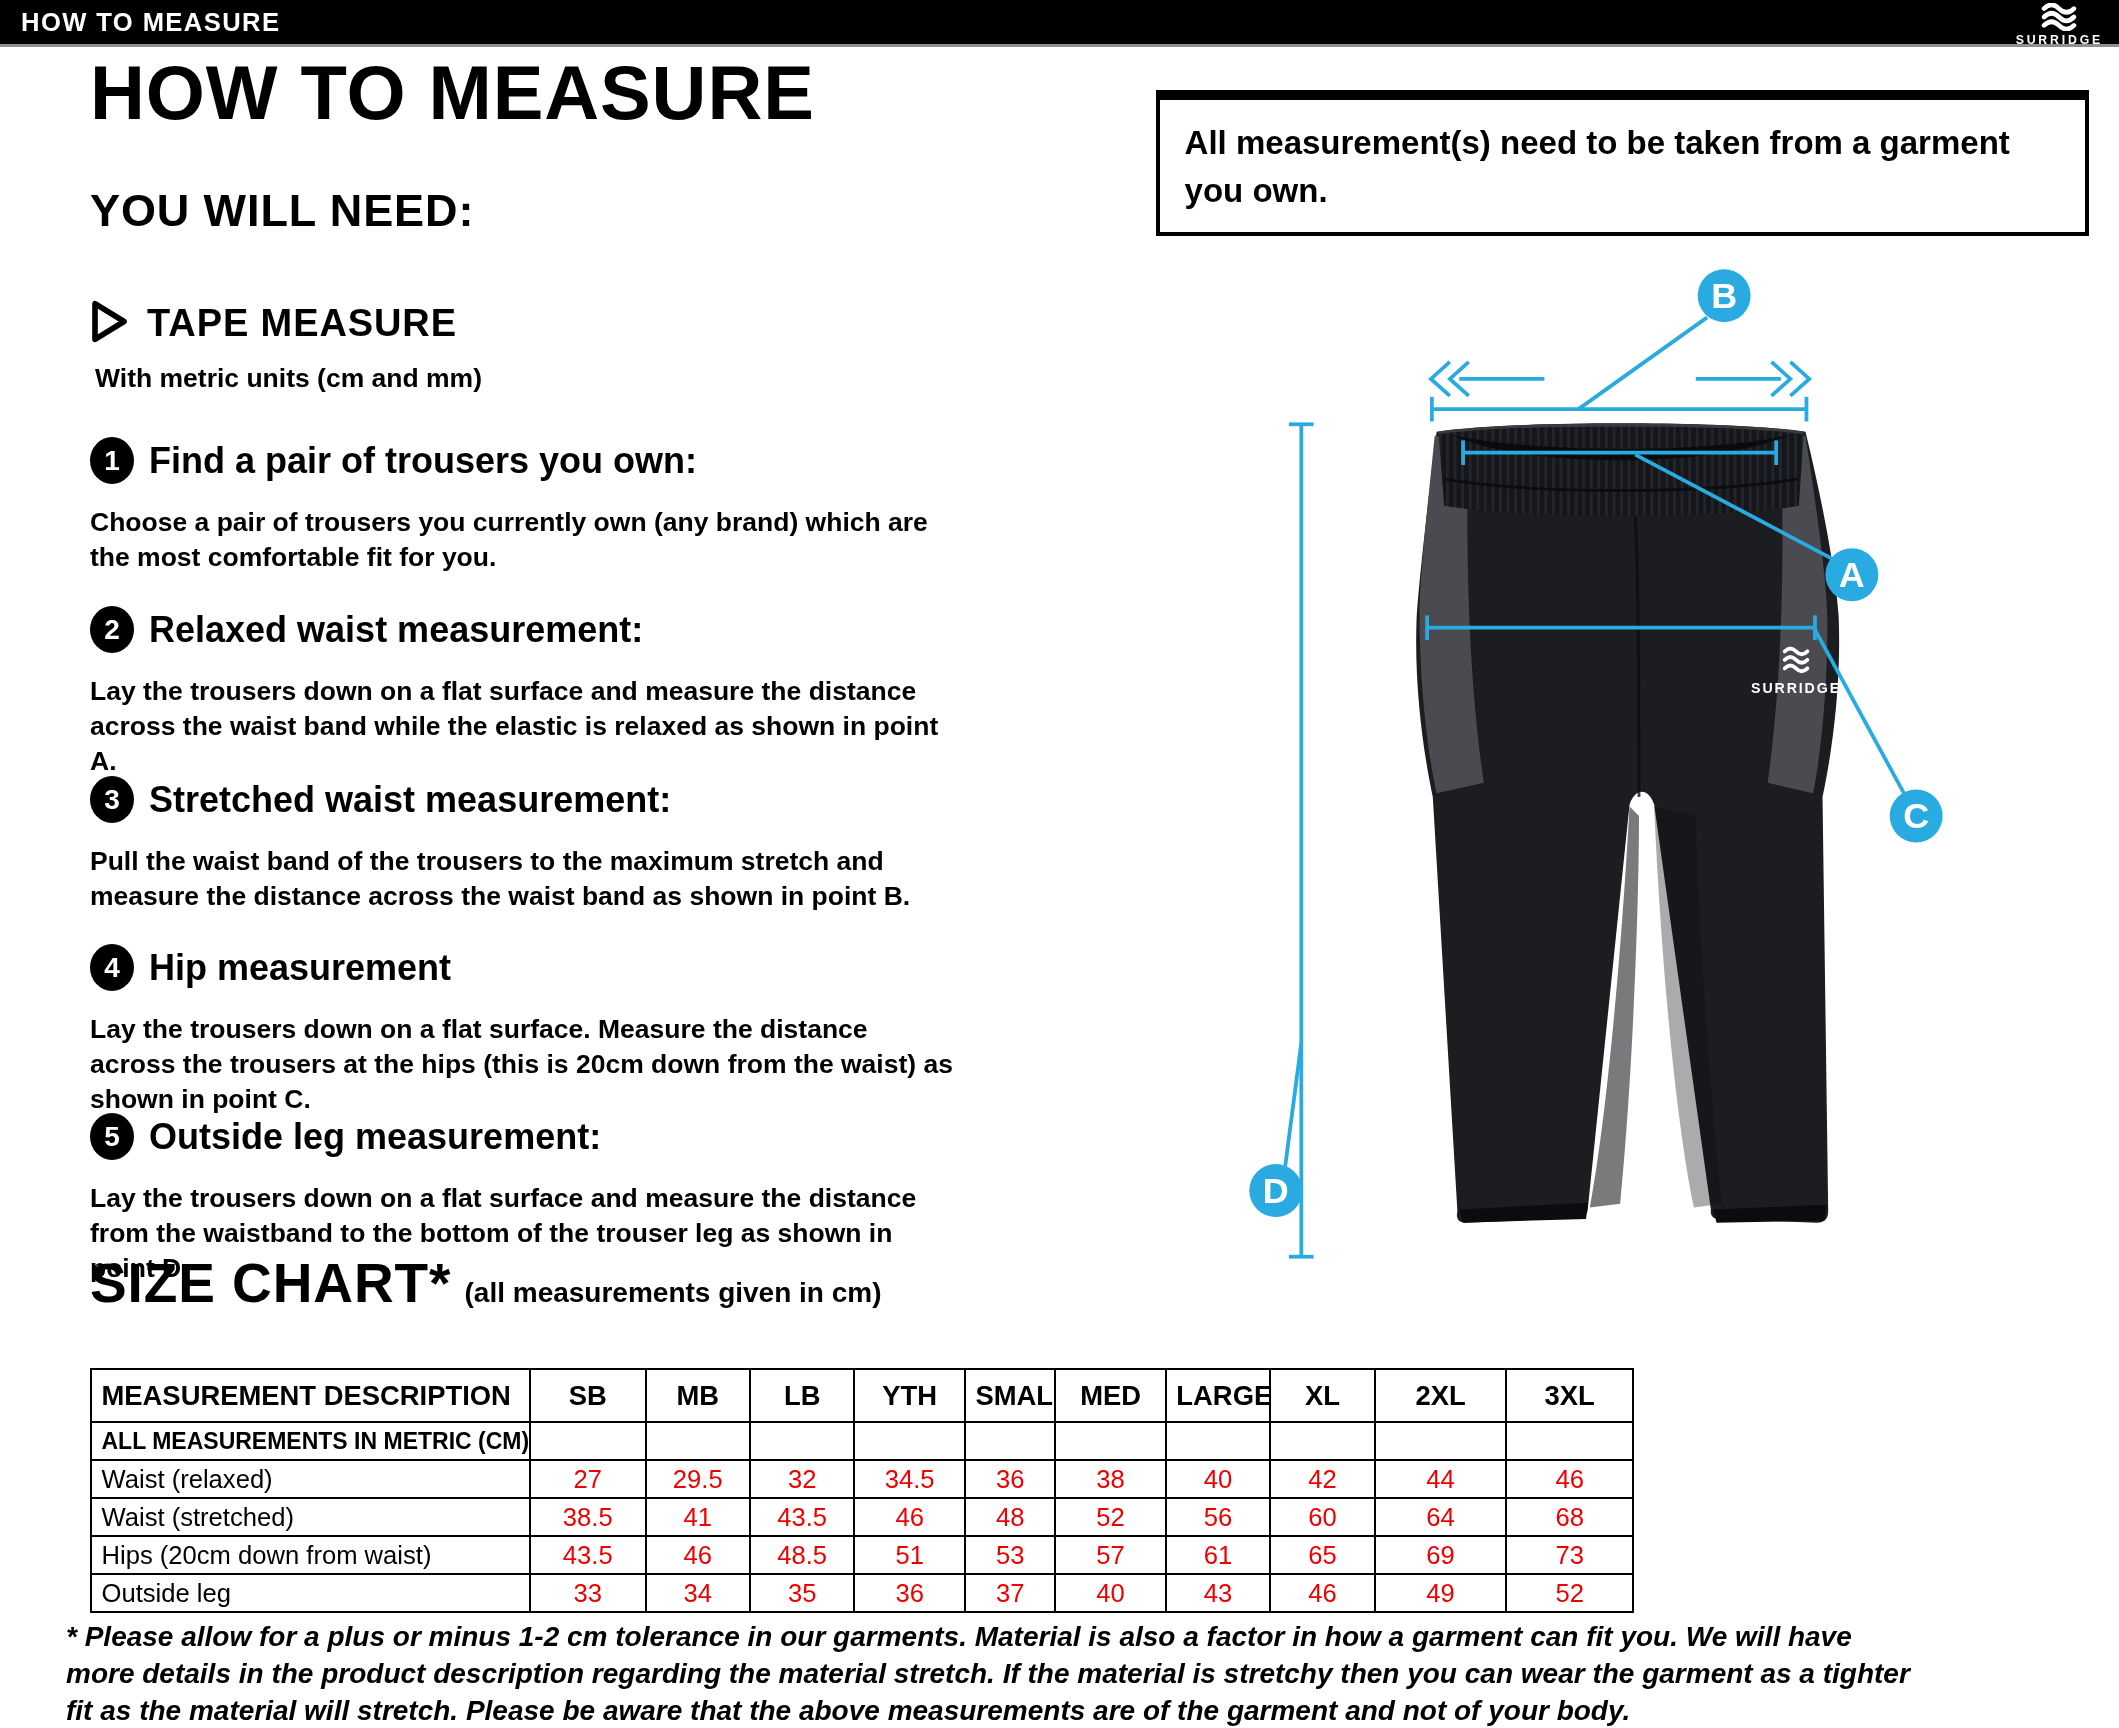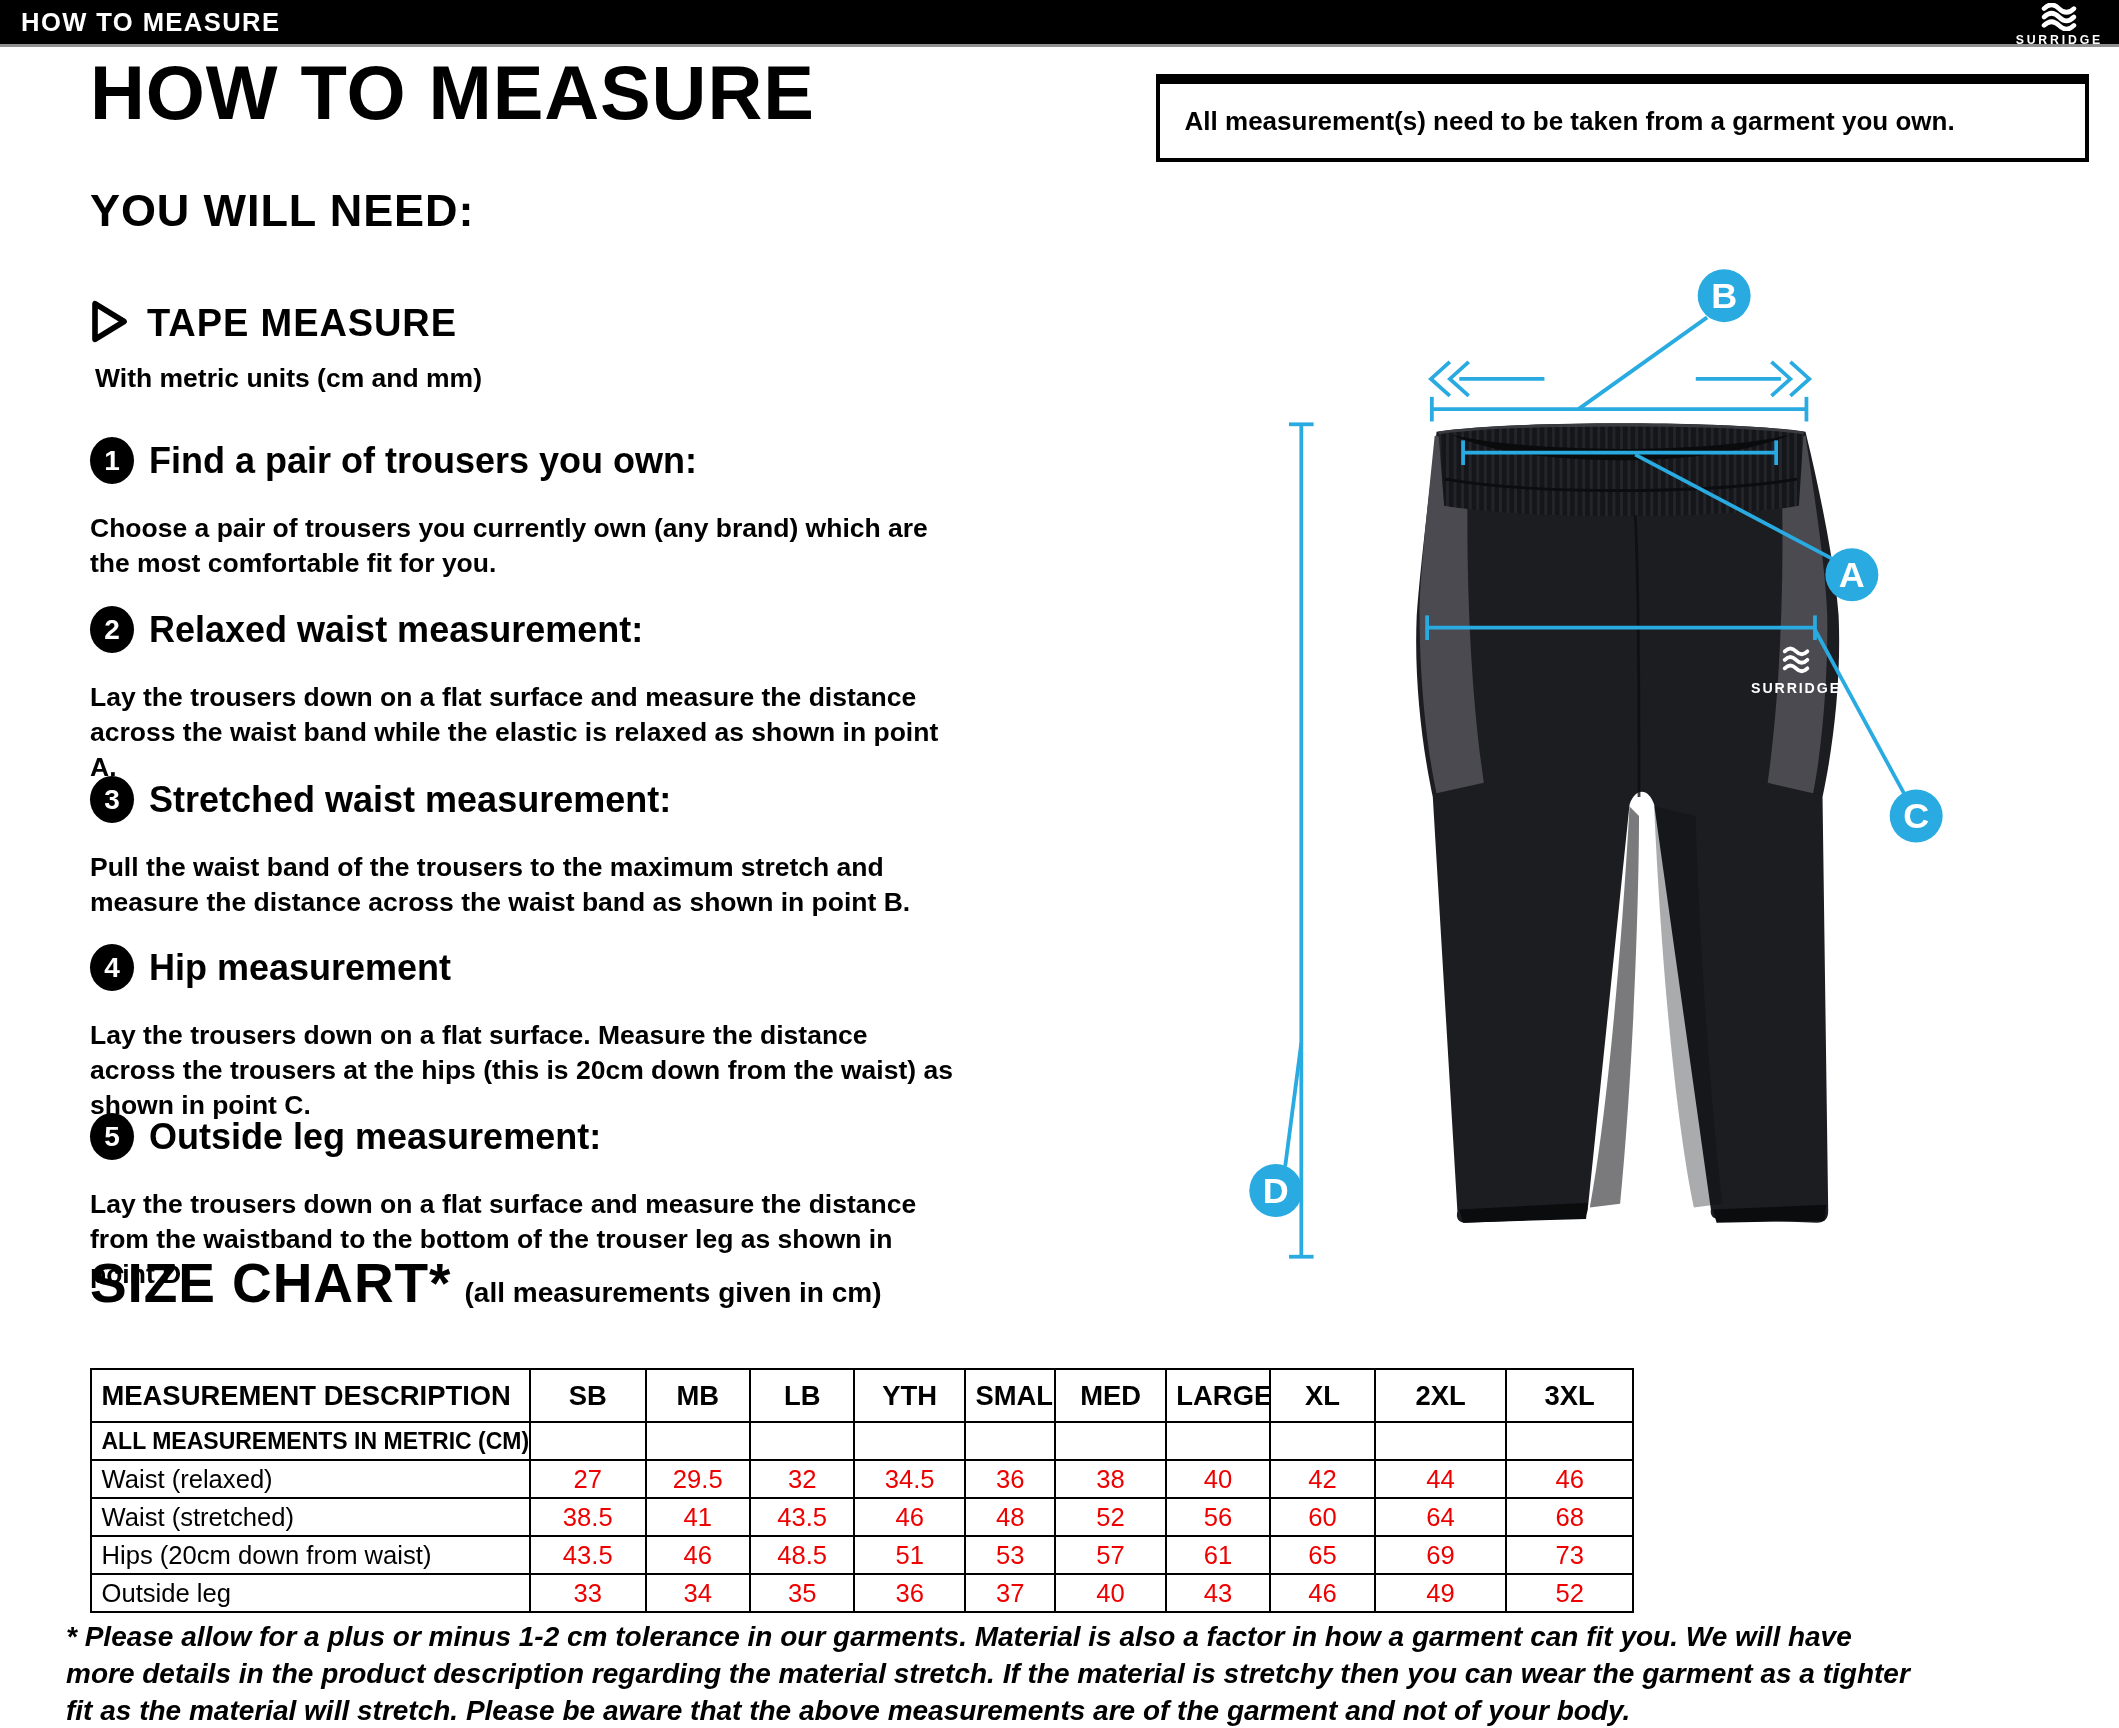--- a/index.html
+++ b/index.html
@@ -27,29 +27,29 @@
   .tape-label { font-size:38px; font-weight:bold; letter-spacing:0.9px; }
   .tape-detail { position:absolute; left:95px; top:363px; font-size:26.5px; font-weight:bold; }
 
   .step { position:absolute; left:90px; width:863px; }
   .step-head { display:flex; align-items:center; gap:15px; font-size:36px; font-weight:bold; }
   .step-num {
     width:44px; height:47px; background:#000; color:#fff; border-radius:50%;
     display:flex; align-items:center; justify-content:center;
     font-size:28px; font-weight:bold; flex:0 0 auto;
   }
-  .step-body { margin-top:27px; font-size:26.5px; font-weight:bold; line-height:1.32; }
+  .step-body { margin-top:21px; font-size:26.5px; font-weight:bold; line-height:1.32; }
   #step1 { top:437px; } #step2 { top:606px; } #step3 { top:776px; }
   #step4 { top:944px; } #step5 { top:1113px; }
 
   
   .note-box {
-    position:absolute; left:1156px; top:74px; width:933px; box-sizing:border-box;
+    position:absolute; left:1156px; top:90px; width:933px; box-sizing:border-box;
     border:4.7px solid #000; border-top-width:10.4px;
-    padding:19px 24.6px 17px 24.6px; font-size:26px; font-weight:bold; line-height:1.45;
+    padding:19px 24.6px 17px 24.6px; font-size:33px; font-weight:bold; line-height:1.45;
   }
 
   
   .size-chart-head { position:absolute; left:90px; top:1251px; display:flex; align-items:baseline; gap:13.2px; }
   .size-chart-title { font-size:55px; font-weight:bold; letter-spacing:0.9px; }
   .size-chart-sub { font-size:28px; font-weight:bold; }
 
   table.size-table {
     position:absolute; left:90px; top:1368px; width:1544px;
     border-collapse:collapse; table-layout:fixed;

